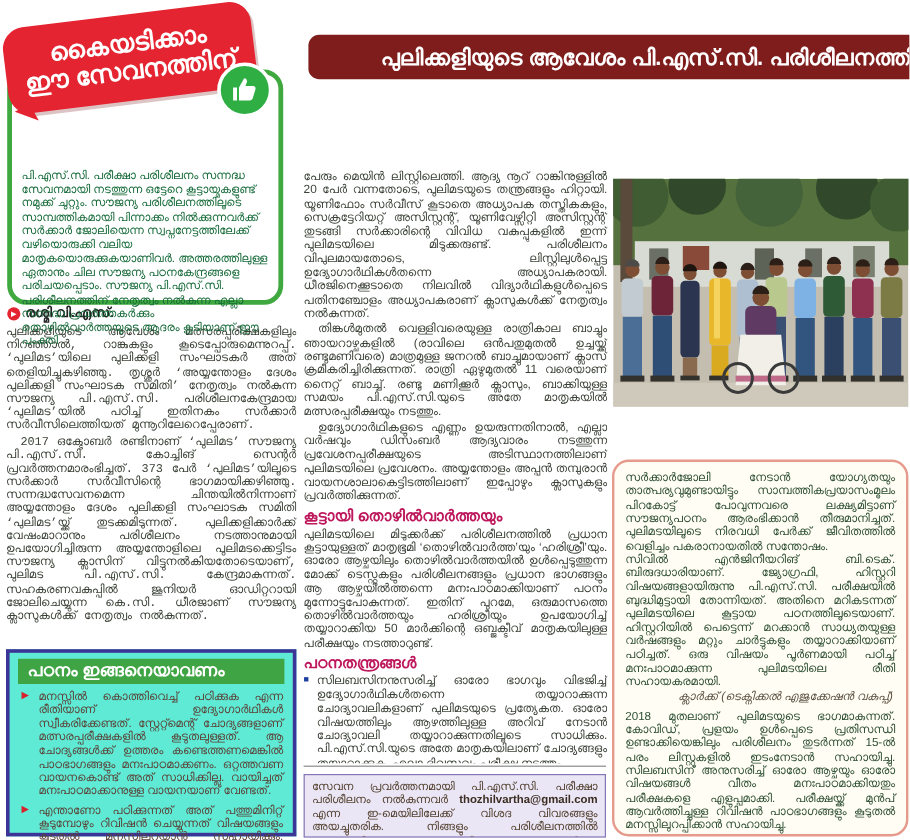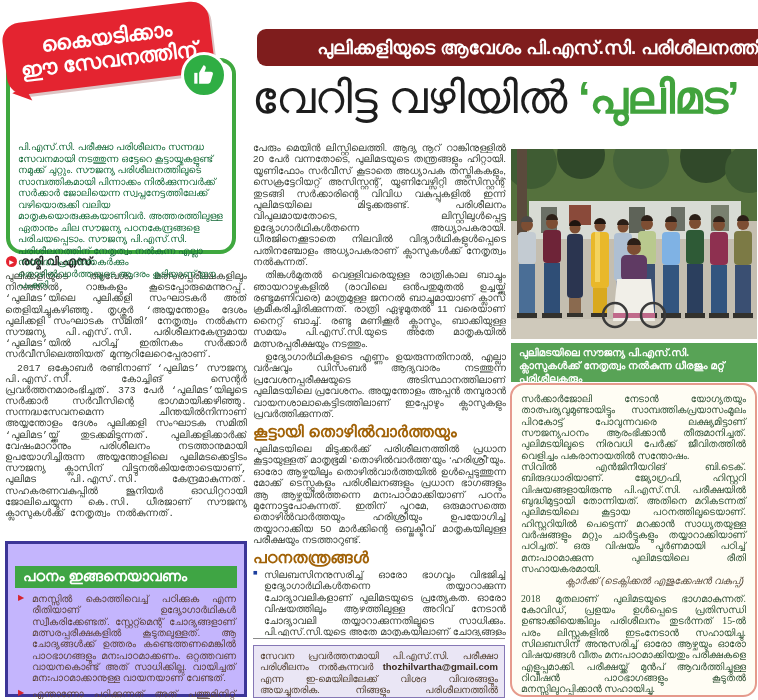--- a/index.html
+++ b/index.html
@@ -37,28 +37,28 @@
     font-weight:bold;color:#222;}
   .byline-icon{width:11px;height:11px;border-radius:50%;background:#e42430;display:inline-flex;
     align-items:center;justify-content:center;color:#fff;font-size:6px;margin-right:4px;}
 
   
   .body-text{font-size:9.9px;line-height:1.13;color:#3b4237;text-align:justify;}
   .body-text p{margin:0 0 2px 0;}
   .body-text p.indent{text-indent:12px;}
   .col-left{position:absolute;left:5px;top:271px;width:242px;height:266px;overflow:hidden;font-family:Liberation Mono, monospace;}
   .col-mid{position:absolute;left:253px;top:142px;width:253px;height:494px;overflow:hidden;font-size:9.9px;line-height:1.15;}
-  .subhead{font-weight:bold;color:#a16207;font-size:16px;margin:4px 0 2px 0;line-height:1.1;}
+  .subhead{font-weight:bold;color:#be185d;font-size:13px;margin:4px 0 2px 0;line-height:1.1;}
   .sq-bullets{margin:1px 0 0 0;padding:0;list-style:none;}
   .sq-bullets li{position:relative;padding-left:11px;margin-bottom:2px;text-align:justify;}
   .sq-bullets li:before{content:"■";position:absolute;left:0;top:0;color:#1d3f9e;font-size:7.5px;}
 
   
   .study-box{position:absolute;left:5px;top:541px;width:242px;height:156px;border:3px solid #3c3597;
-    background:#c4b5fd;box-sizing:border-box;padding:21px 6px;}
+    background:#5eead4;box-sizing:border-box;padding:4px 6px;}
   .study-box-title{background:#3fa544;color:#fff;font-weight:bold;font-size:14.5px;padding:2px 8px 3px;
     margin:1px 1px 5px 1px;}
   .tri-bullets{margin:0;padding:0 2px 0 4px;list-style:none;font-size:9.7px;line-height:1.17;color:#5c4238;}
   .tri-bullets li{position:relative;padding-left:14px;margin-bottom:4px;text-align:justify;}
   .tri-bullets li:before{content:"\25B6";position:absolute;left:0;top:0;color:#d6232e;font-size:8px;}
 
   
   .divider{position:absolute;left:253px;top:638px;width:252px;border-top:1.2px solid #8a8a8a;}
   .contact-box{position:absolute;left:253px;top:645px;width:252px;height:53px;box-sizing:border-box;
     background:#eae6f5;border:1.5px solid #8577b5;padding:4px 6px;font-size:9.5px;line-height:1.2;
@@ -66,21 +66,21 @@
   .contact-email{font-weight:bold;color:#3a2c20;}
 
   
   .photo-wrap{position:absolute;left:511px;top:149px;width:246px;height:229px;}
   .photo-caption{background:#58a356;color:#fff;font-size:10.3px;font-weight:600;line-height:1.25;
     padding:4px 8px;height:39px;box-sizing:border-box;}
 
   
   .quote-box{position:absolute;left:510px;top:383px;width:247px;height:314px;box-sizing:border-box;
     border:2px solid #e59a8c;border-radius:14px;background:#fffdf4;padding:8px 9px 6px;overflow:hidden;}
-  .t-quote{font-size:9.7px;line-height:1.17;color:#2e4f33;text-align:justify;margin:0;font-family:Liberation Serif, serif;}
+  .t-quote{font-size:9.7px;line-height:1.17;color:#2e4f33;text-align:justify;margin:0;}
   .t-name{text-align:right;font-weight:bold;color:#4a3015;font-size:10.2px;margin:1px 2px 0 0;}
   .t-title{text-align:right;font-style:italic;color:#5c5142;font-size:9.7px;margin:0 2px 6px 0;}
 </style>
 </head>
 <body>
 
 <div class="page">
 
   <div class="intro-box"></div>
   <div class="intro-text">പി.എസ്.സി. പരീക്ഷാ പരിശീലനം സന്നദ്ധ സേവനമായി നടത്തുന്ന ഒട്ടേറെ കൂട്ടായ്മകളുണ്ട് നമുക്ക് ചുറ്റും. സൗജന്യ പരിശീലനത്തിലൂടെ സാമ്പത്തികമായി പിന്നാക്കം നിൽക്കുന്നവർക്ക് സർക്കാർ ജോലിയെന്ന സ്വപ്നനേട്ടത്തിലേക്ക് വഴിയൊരുക്കി വലിയ മാതൃകയൊരുക്കുകയാണിവർ. അത്തരത്തിലുള്ള ഏതാനും ചില സൗജന്യ പഠനകേന്ദ്രങ്ങളെ പരിചയപ്പെടാം. സൗജന്യ പി.എസ്.സി. പരിശീലനത്തിന് നേതൃത്വം നൽകുന്ന എല്ലാ സന്നദ്ധ പ്രവർത്തകർക്കും തൊഴിൽവാർത്തയുടെ ആദരം കൂടിയാണ് ഈ പംക്തി</div>
@@ -95,23 +95,20 @@
     </div>
     <div class="thumb-circle">
       <svg width="26" height="26" viewBox="0 0 24 24">
         <path d="M3 10h3v10H3z" fill="#ffffff"></path>
         <path d="M7.5 20V10l4-7c1.2 0 2.2 1 2.2 2.2 0 .4-.1.8-.2 1.1L12.5 9h6c1 0 1.8.8 1.8 1.8 0 .2 0 .4-.1.6l-2.1 6.9c-.3 1-1.2 1.7-2.3 1.7H7.5z" fill="#ffffff"></path>
       </svg>
     </div>
   </div>
 
   <div class="kicker">പുലിക്കളിയുടെ ആവേശം പി.എസ്.സി. പരിശീലനത്തിലും</div>
-  <div class="headline">
-    <span>വേറിട്ട വഴിയിൽ </span><span class="hl-green">‘പുലിമട’</span>
-  </div>
 
   <div class="byline">
     <span class="byline-icon">▶</span>
     <span>രശ്മി വി.എസ്.</span>
   </div>
 
   <div class="col-left body-text">
     <p>പുലിക്കളിയുടെ ആവേശം മത്സരപ്പരീക്ഷകളിലും നിറഞ്ഞാൽ, റാങ്കുകളും കൂടെപ്പോരുമെന്നുറപ്പ്. ‘പുലിമട’യിലെ പുലിക്കളി സംഘാടകർ അത് തെളിയിച്ചുകഴിഞ്ഞു. തൃശ്ശൂർ ‘അയ്യന്തോളം ദേശം പുലിക്കളി സംഘാടക സമിതി’ നേതൃത്വം നൽകുന്ന സൗജന്യ പി.എസ്.സി. പരിശീലനകേന്ദ്രമായ ‘പുലിമട’യിൽ പഠിച്ച് ഇതിനകം സർക്കാർ സർവീസിലെത്തിയത് മുന്നൂറിലേറെപ്പേരാണ്.</p>
     <p class="indent">2017 ഒക്ടോബർ രണ്ടിനാണ് ‘പുലിമട’ സൗജന്യ പി.എസ്.സി. കോച്ചിങ് സെന്റർ പ്രവർത്തനമാരംഭിച്ചത്. 373 പേർ ‘പുലിമട’യിലൂടെ സർക്കാർ സർവീസിന്റെ ഭാഗമായിക്കഴിഞ്ഞു. സന്നദ്ധസേവനമെന്ന ചിന്തയിൽനിന്നാണ് അയ്യന്തോളം ദേശം പുലിക്കളി സംഘാടക സമിതി ‘പുലിമട’യ്ക്ക് തുടക്കമിടുന്നത്. പുലിക്കളിക്കാർക്ക് വേഷംമാറാനും പരിശീലനം നടത്താനുമായി ഉപയോഗിച്ചിരുന്ന അയ്യന്തോളിലെ പുലിമടക്കെട്ടിടം സൗജന്യ ക്ലാസിന് വിട്ടുനൽകിയതോടെയാണ്, പുലിമട പി.എസ്.സി. കേന്ദ്രമാകുന്നത്. സഹകരണവകുപ്പിൽ ജൂനിയർ ഓഡിറ്ററായി ജോലിചെയ്യുന്ന കെ.സി. ധീരജാണ് സൗജന്യ ക്ലാസുകൾക്ക് നേതൃത്വം നൽകുന്നത്.</p>
 
@@ -237,21 +234,20 @@
       <g>
         <circle cx="123" cy="99" r="7" fill="#7d4e33"></circle>
           <path d="M116 96a7 7 0 0 1 14 0z" fill="#2c1f17"></path>
         <rect x="110" y="106" width="26" height="26" rx="5" fill="#5f3a63"></rect>
         <path d="M106 130 L140 130 L144 172 L102 172 Z" fill="#f1efe8"></path>
         <rect x="102" y="164" width="42" height="5" fill="#c06a8a"></rect>
         <circle cx="104" cy="166" r="12" fill="none" stroke="#3a3a3a" stroke-width="2.5"></circle>
         <circle cx="142" cy="166" r="12" fill="none" stroke="#3a3a3a" stroke-width="2.5"></circle>
       </g>
     </svg>
-    <div class="photo-caption">പുലിമടയിലെ സൗജന്യ പി.എസ്.സി. ക്ലാസുകൾക്ക് നേതൃത്വം നൽകുന്ന ധീരജും മറ്റ് പരിശീലകരും</div>
   </div>
 
   <div class="quote-box">
     <p class="t-quote">സർക്കാർജോലി നേടാൻ യോഗ്യതയും താത്പര്യവുമുണ്ടായിട്ടും സാമ്പത്തികപ്രയാസംമൂലം പിറകോട്ട് പോവുന്നവരെ ലക്ഷ്യമിട്ടാണ് സൗജന്യപഠനം ആരംഭിക്കാൻ തീരുമാനിച്ചത്. പുലിമടയിലൂടെ നിരവധി പേർക്ക് ജീവിതത്തിൽ വെളിച്ചം പകരാനായതിൽ സന്തോഷം.</p>
 
     <p class="t-quote">സിവിൽ എൻജിനീയറിങ് ബി.ടെക്. ബിരുദധാരിയാണ്. ജ്യോഗ്രഫി, ഹിസ്റ്ററി വിഷയങ്ങളായിരുന്നു പി.എസ്.സി. പരീക്ഷയിൽ ബുദ്ധിമുട്ടായി തോന്നിയത്. അതിനെ മറികടന്നത് പുലിമടയിലെ കൂട്ടായ പഠനത്തിലൂടെയാണ്. ഹിസ്റ്ററിയിൽ പെട്ടെന്ന് മറക്കാൻ സാധ്യതയുള്ള വർഷങ്ങളും മറ്റും ചാർട്ടുകളും തയ്യാറാക്കിയാണ് പഠിച്ചത്. ഒരു വിഷയം പൂർണമായി പഠിച്ച് മനഃപാഠമാക്കുന്ന പുലിമടയിലെ രീതി സഹായകരമായി.</p>
     <div class="t-title">ക്ലാർക്ക് (ടെക്നിക്കൽ എജുക്കേഷൻ വകുപ്പ്)</div>
 
     <p class="t-quote">2018 മുതലാണ് പുലിമടയുടെ ഭാഗമാകുന്നത്. കോവിഡ്, പ്രളയം ഉൾപ്പെടെ പ്രതിസന്ധി ഉണ്ടാക്കിയെങ്കിലും പരിശീലനം തുടർന്നത് 15-ൽ പരം ലിസ്റ്റുകളിൽ ഇടംനേടാൻ സഹായിച്ചു. സിലബസിന് അനുസരിച്ച് ഓരോ ആഴ്ചയും ഓരോ വിഷയങ്ങൾ വീതം മനഃപാഠമാക്കിയതും പരീക്ഷകളെ എളുപ്പമാക്കി. പരീക്ഷയ്ക്ക് മുൻപ് ആവർത്തിച്ചുള്ള റിവിഷൻ പാഠഭാഗങ്ങളും കൂടുതൽ മനസ്സിലുറപ്പിക്കാൻ സഹായിച്ചു.</p>
 

